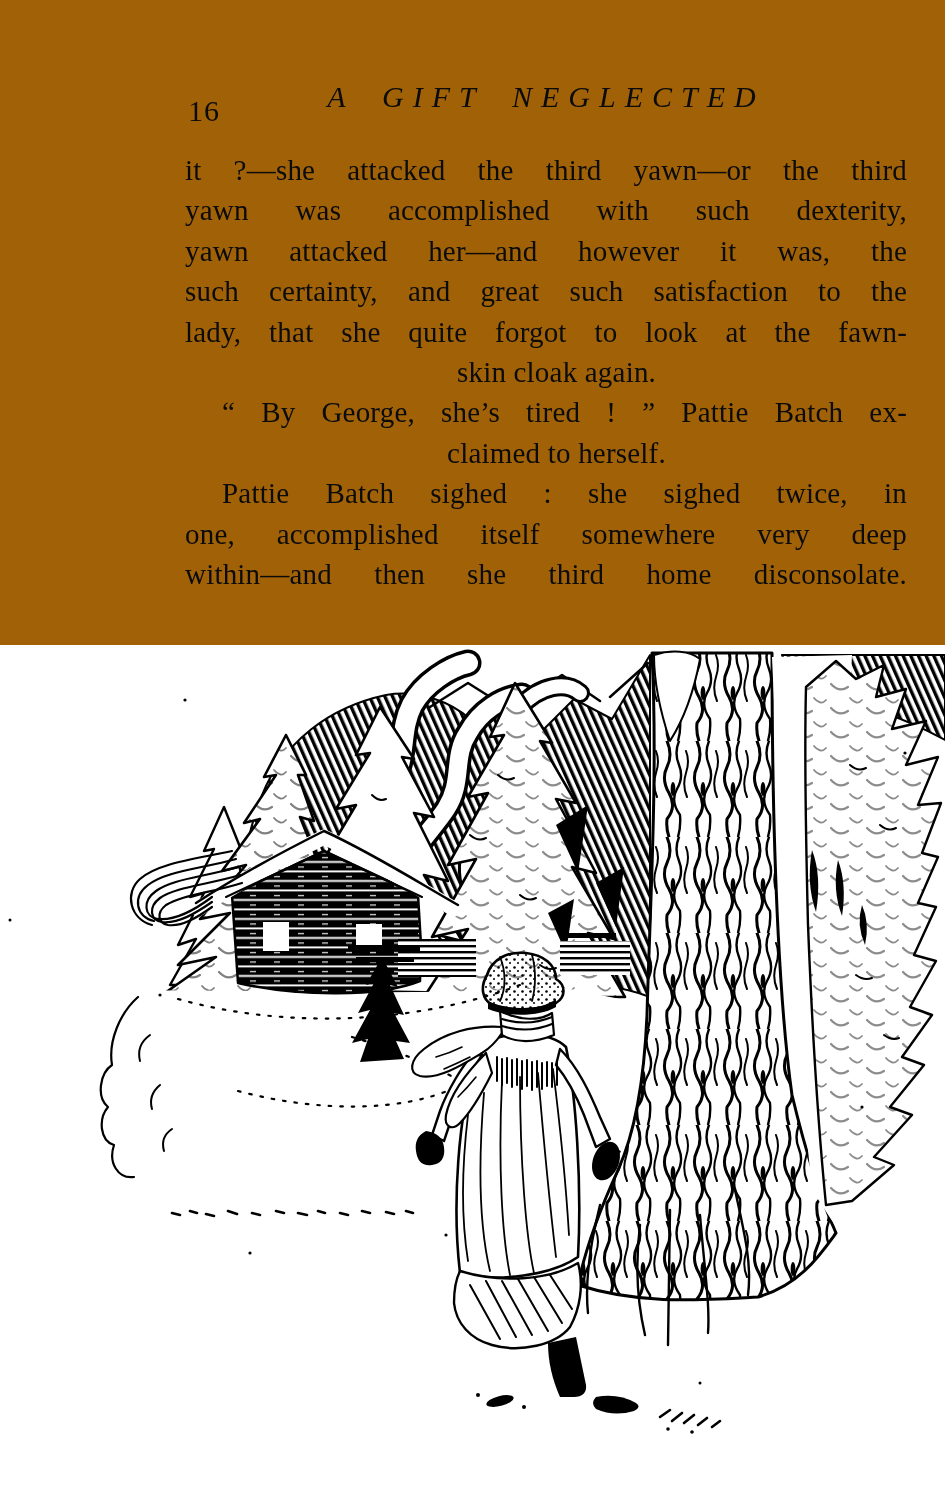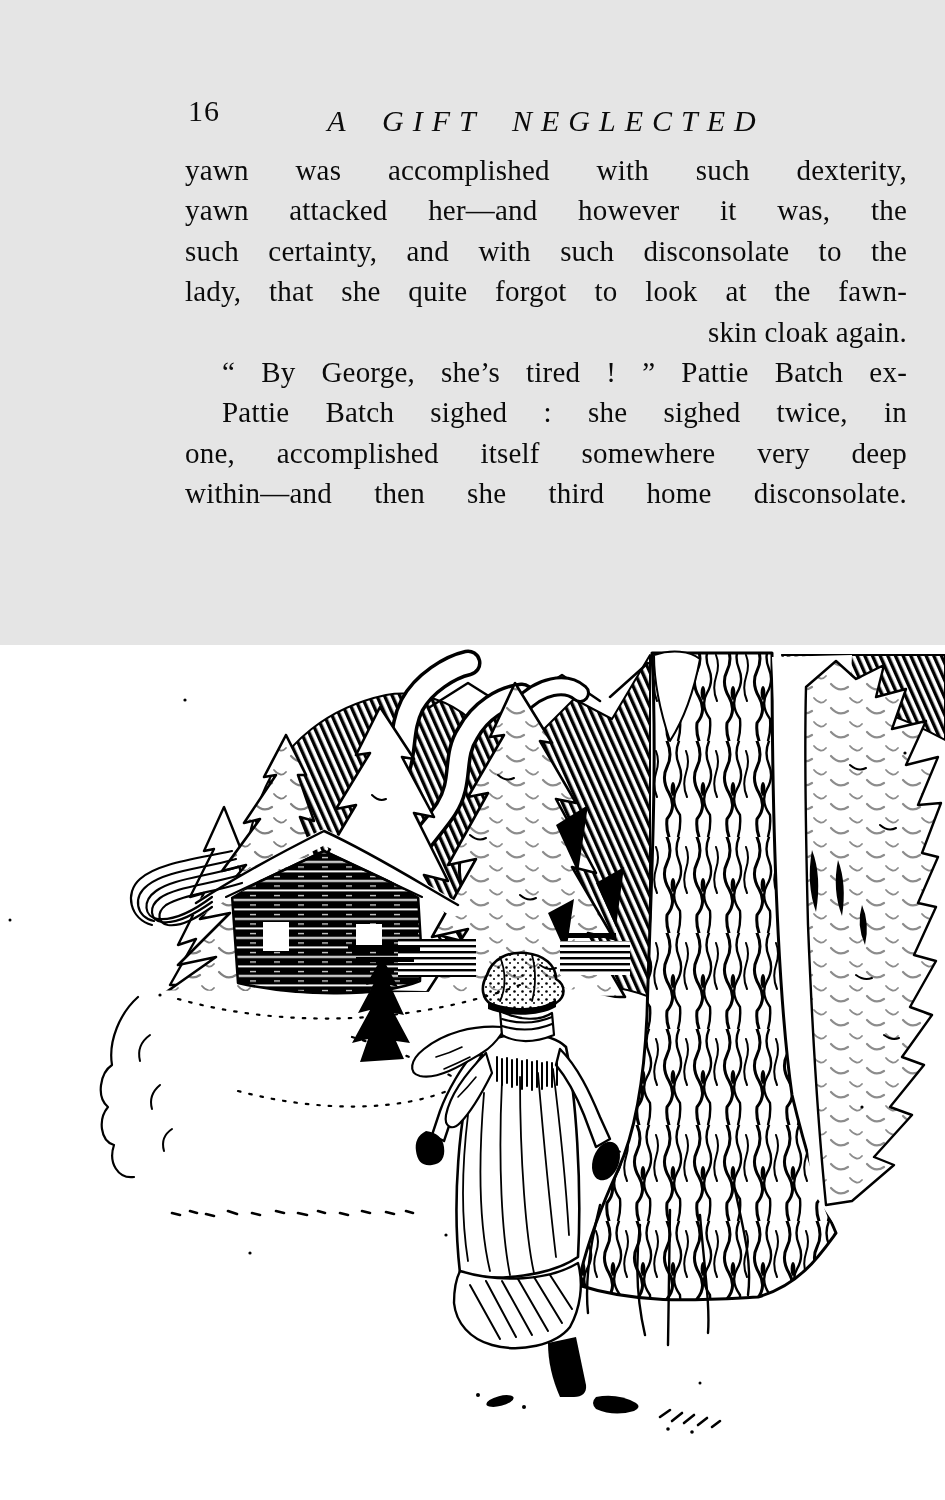--- a/index.html
+++ b/index.html
@@ -1,52 +1,54 @@
 <!DOCTYPE html>
 <html><head>
 <meta charset="utf-8">
 <style>
   html,body{margin:0;padding:0;background:#fff;}
   .page{
-    position:relative;width:945px;height:1500px;background:#e5e5e5;overflow:hidden;
+    position:relative;width:945px;height:1500px;background:#a16207;overflow:hidden;
     font-family:"Liberation Serif","DejaVu Serif",serif;color:#0b0b0b;
   }
   .pageno{
     position:absolute;left:188px;top:94px;font-size:30px;letter-spacing:1px;
   }
   .running-head{
-    position:absolute;left:185px;top:104px;width:722px;text-align:center;
+    position:absolute;left:185px;top:80px;width:722px;text-align:center;
     font-style:italic;font-size:30px;letter-spacing:.30em;word-spacing:.38em;font-weight:500;
   }
   .bodytext{
     position:absolute;left:185px;top:150px;width:722px;
     font-size:29px;line-height:40.4px;letter-spacing:.2px;
   }
   .bl{white-space:normal;}
   .j{text-align:justify;text-align-last:justify;}
-  .e{text-align:right;margin-left:21px;}
+  .e{text-align:center;margin-left:21px;}
   .in{text-indent:37px;}
   .illus{position:absolute;left:0;top:645px;width:945px;height:855px;}
   svg{display:block;}
 </style>
 </head>
 <body>
 
 <div class="page">
 
   <span class="pageno">16</span>
   <span class="running-head">A GIFT NEGLECTED</span>
 
   <div class="bodytext">
+    <div class="bl j">it ?—she attacked the third yawn—or the third</div>
     <div class="bl j">yawn was accomplished with such dexterity,</div>
     <div class="bl j">yawn attacked her—and however it was, the</div>
-    <div class="bl j">such certainty, and with such disconsolate to the</div>
+    <div class="bl j">such certainty, and great such satisfaction to the</div>
     <div class="bl j">lady, that she quite forgot to look at the fawn-</div>
     <div class="bl e">skin cloak again.</div>
     <div class="bl j in">“ By George, she’s tired ! ” Pattie Batch ex-</div>
+    <div class="bl e">claimed to herself.</div>
     <div class="bl j in">Pattie Batch sighed : she sighed twice, in</div>
     <div class="bl j">one, accomplished itself somewhere very deep</div>
     <div class="bl j">within—and then she third home disconsolate.</div>
   </div>
 
   <svg class="illus" viewBox="0 0 945 855" stroke-linecap="round" stroke-linejoin="round">
     <title>Pen-and-ink drawing: a woman in a cap and long coat walks away through deep snow, scarf streaming, past a log cabin with smoking chimney nestled among snow-laden pines and a large bare tree trunk; dotted footprint trails cross the snow.</title>
     <defs>
       <pattern id="ph" patternUnits="userSpaceOnUse" width="7" height="7" patternTransform="rotate(-24)">
         <rect width="7" height="7" fill="#fff"></rect>

